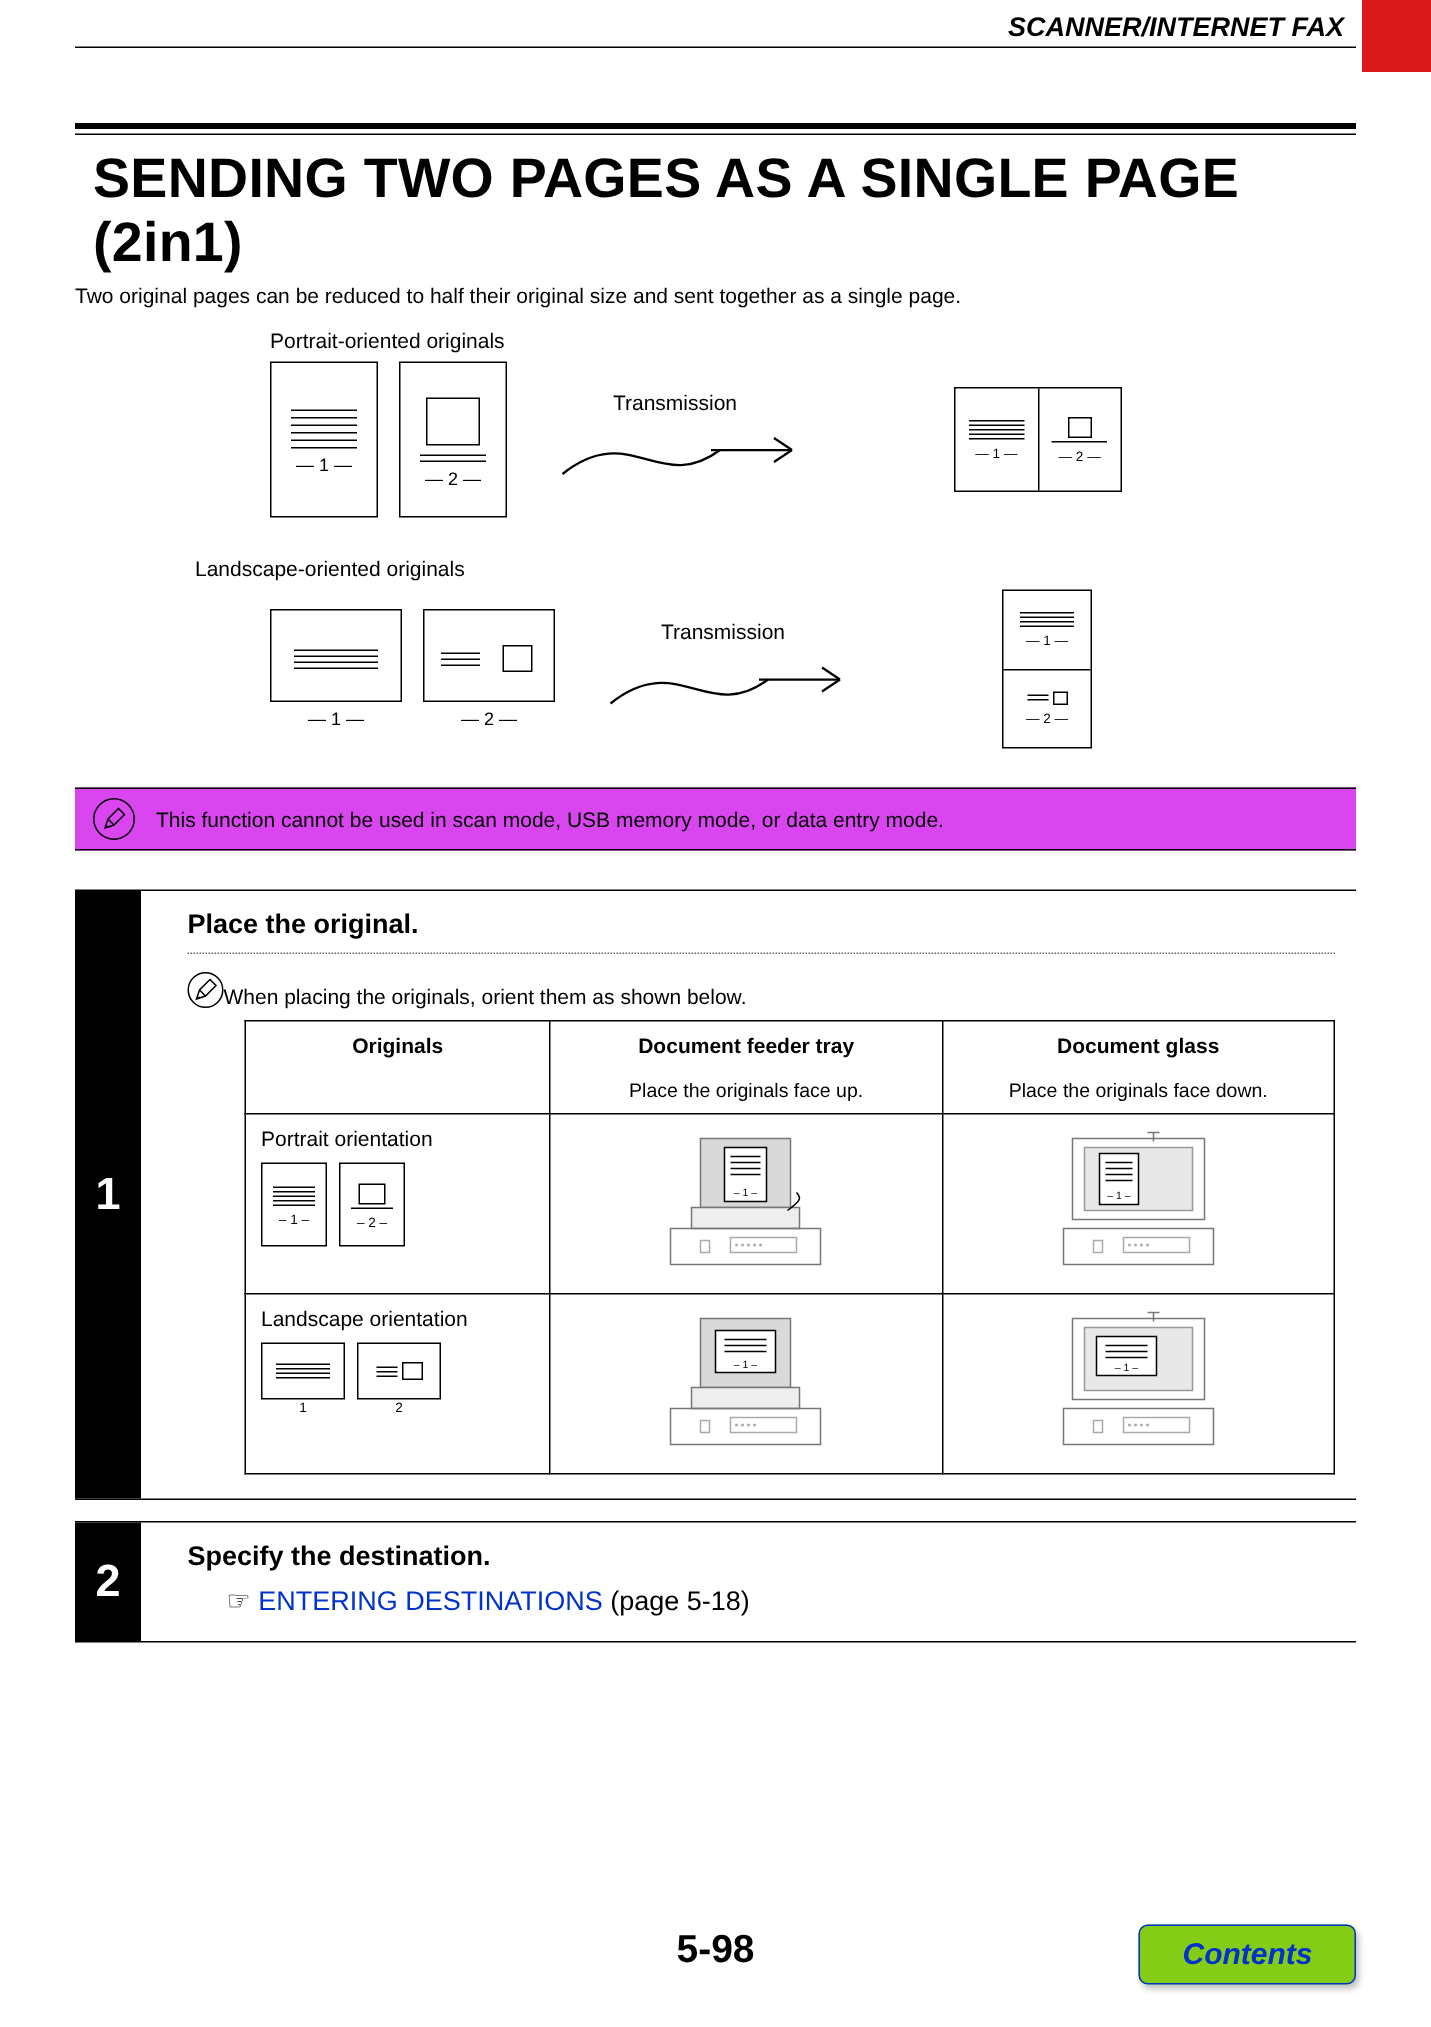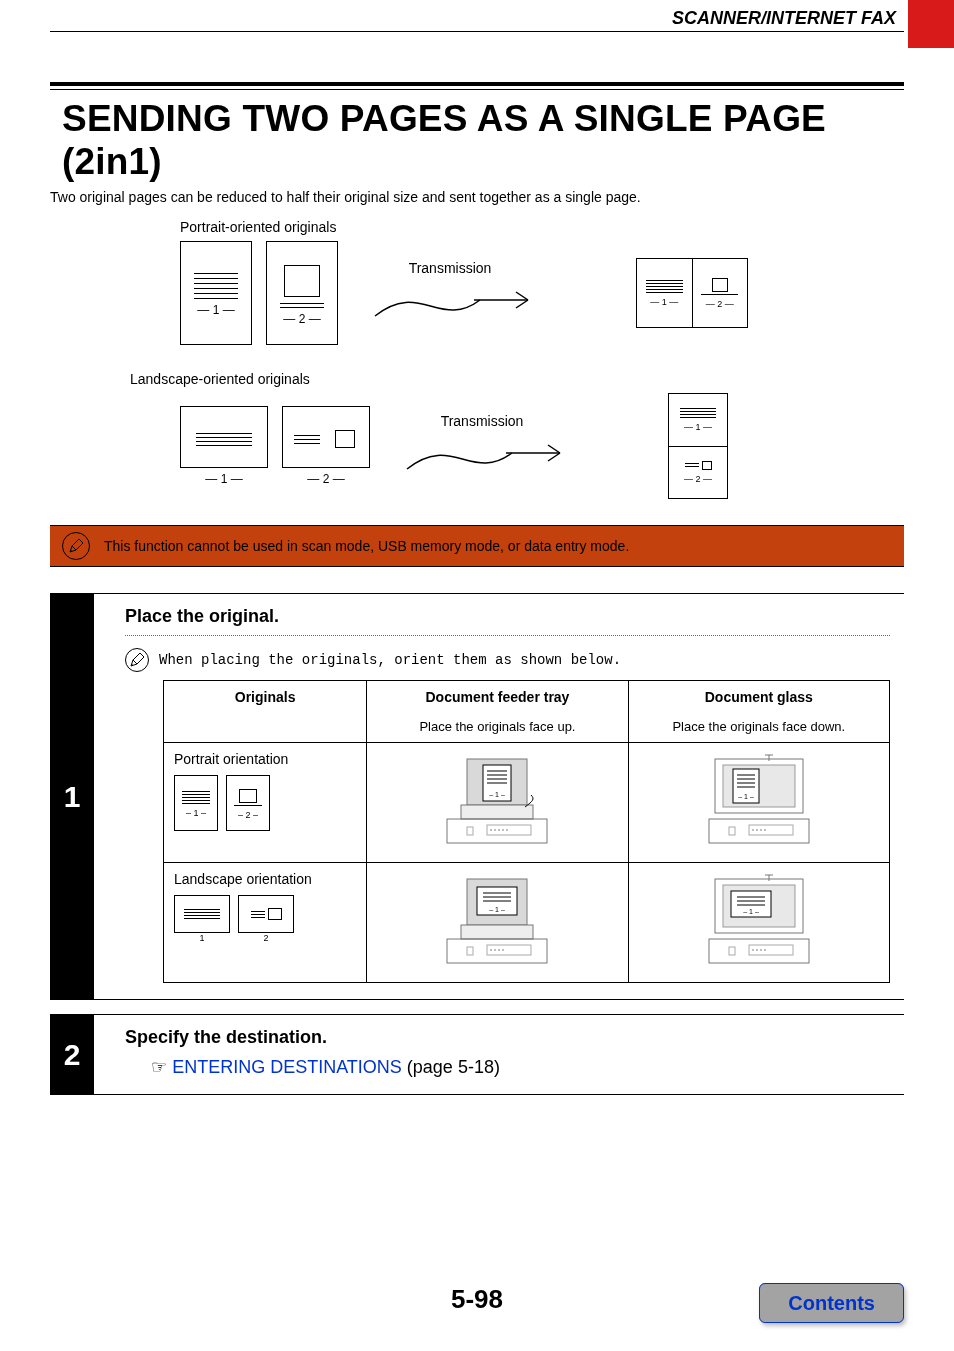--- a/index.html
+++ b/index.html
@@ -105,21 +105,21 @@
   .combined.landscape .half .row2 .lns { display:flex; flex-direction:column; gap:2px;}
   .combined.landscape .half .row2 .lns .ln { width:14px;}
   .combined.landscape .half .sq { width:10px; height:9px; border:1px solid #000;}
   .combined.landscape .half:first-child { border-bottom:1px solid #000;}
 
   .trans-col { display:flex; flex-direction:column; align-items:center; gap:6px; margin: 0 18px; }
   .trans-label { font-size:14px; }
   .arrow svg { width:160px; height:40px; }
 
   .note-box {
-    background:#c2410c;
+    background:#d946ef;
     border-top:1.5px solid #000;
     border-bottom:1.5px solid #000;
     padding:12px 10px 12px 54px;
     position:relative;
     margin: 18px 0 26px 0;
     font-size:14px;
   }
   .pencil-icon {
     position:absolute; left:12px; top:50%; transform:translateY(-50%);
     width:28px; height:28px; border:1.4px solid #000; border-radius:50%;
@@ -135,21 +135,21 @@
     margin-bottom: 14px;
   }
   .step-num {
     background:#000; color:#fff; font-size:30px; font-weight:bold;
     width:44px; display:flex; align-items:center; justify-content:center;
     flex-shrink:0;
   }
   .step-body { flex:1; padding: 12px 14px 16px 31px; }
   .step-title { font-size:18px; font-weight:bold; margin-bottom:8px; }
   .dotted-sep { border-top:1px dotted #666; margin: 6px 0 12px 0; }
-  .sub-note-row { display:flex; align-items:center; gap:10px; margin-bottom:8px;font-family:Liberation Mono, monospace;}
+  .sub-note-row { display:flex; align-items:flex-end; margin-bottom:8px;}
   .sub-note-row .txt { font-size:14px; }
 
   table.orient-table {
     border-collapse:collapse;
     width: 100%;
     margin-top:4px;
     margin-left: 38px;
     width: calc(100% - 38px);
   }
   table.orient-table th, table.orient-table td {
@@ -192,22 +192,23 @@
     justify-content:space-between;
     align-items:flex-end;
   }
   .footer .pageno { font-size:26px; font-weight:bold; text-align:center; flex:1;}
   .contents-btn {
     border:1px solid #0033cc;
     border-radius:6px;
     padding:8px 28px;
     font-size:20px;
     font-weight:bold;
+    font-style:italic;
     color:#0033cc;
-    background:#a3a3a3;
+    background:#84cc16;
     box-shadow: 2px 3px 4px rgba(0,0,0,.25);
   }
 </style>
 </head>
 <body>
 
 <div class="page">
   <div class="red-tab"></div>
 
   <div class="header-bar">

